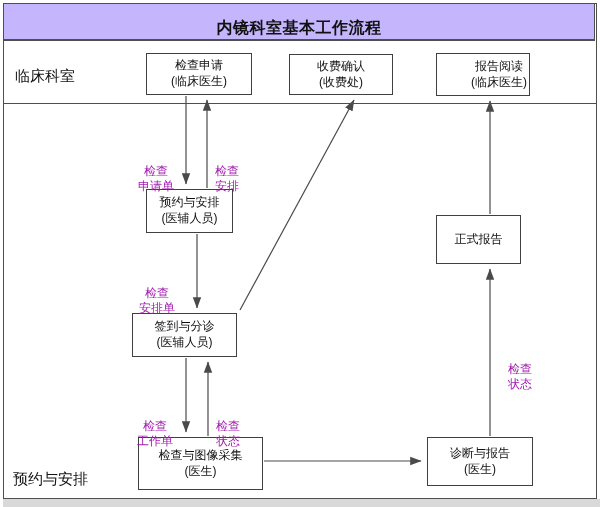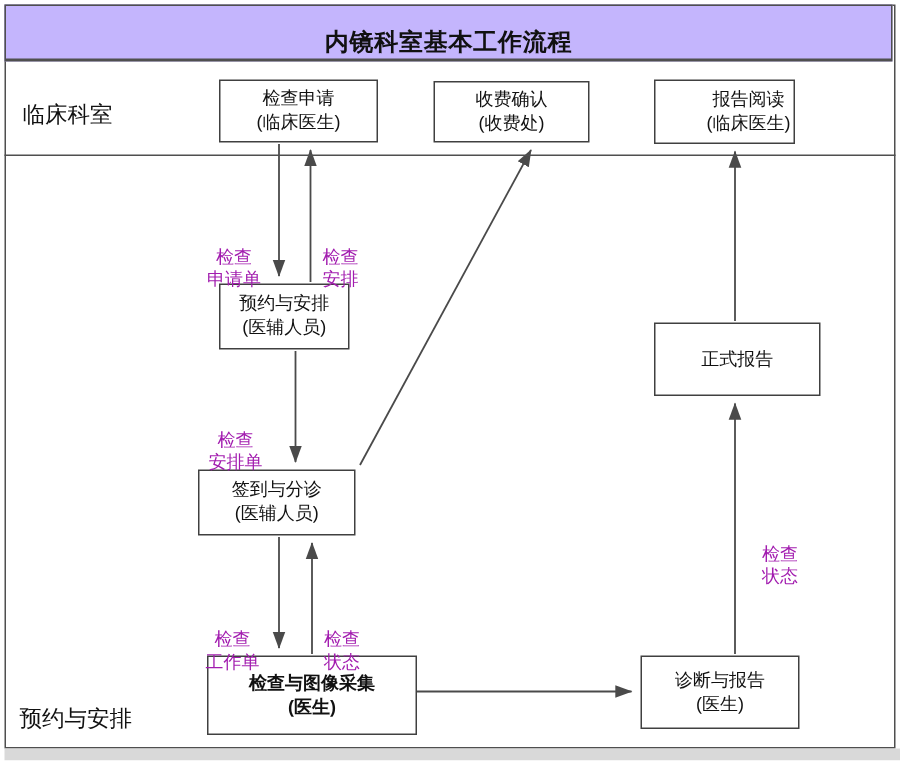--- a/index.html
+++ b/index.html
@@ -52,23 +52,23 @@
     box-sizing:border-box;
     display:flex;flex-direction:column;align-items:center;justify-content:center;
     text-align:center;
     font-size:12px;color:#111;line-height:1.3;
   }
   #node-apply   {left:146px;top:53px; width:106px;height:42px;}
   #node-charge  {left:289px;top:54px; width:104px;height:41px;text-align:center;}
   #node-read    {left:436px;top:53px; width:94px;height:43px;padding-left:32px;}
   #node-schedule{left:146px;top:189px;width:87px;height:44px;}
   #node-checkin {left:132px;top:313px;width:105px;height:44px;}
-  #node-capture {left:138px;top:437px;width:140px;height:53px;font-weight:bold;}
+  #node-capture {left:138px;top:437px;width:125px;height:53px;}
   #node-diagnose{left:427px;top:437px;width:106px;height:49px;}
-  #node-report  {left:436px;top:215px;width:111px;height:49px;}
+  #node-report  {left:436px;top:215px;width:85px;height:49px;}
   .edge-label{
     position:absolute;width:60px;
     text-align:center;
     font-size:12px;line-height:15px;color:#a21caf;margin-top:26px;
   }
   #lbl-apply-form    {left:126px;top:138px;}
   #lbl-arrange       {left:197px;top:138px;}
   #lbl-arrange-form  {left:127px;top:260px;}
   #lbl-charge-confirm{left:299px;top:195px;}
   #lbl-worklist      {left:125px;top:393px;}

